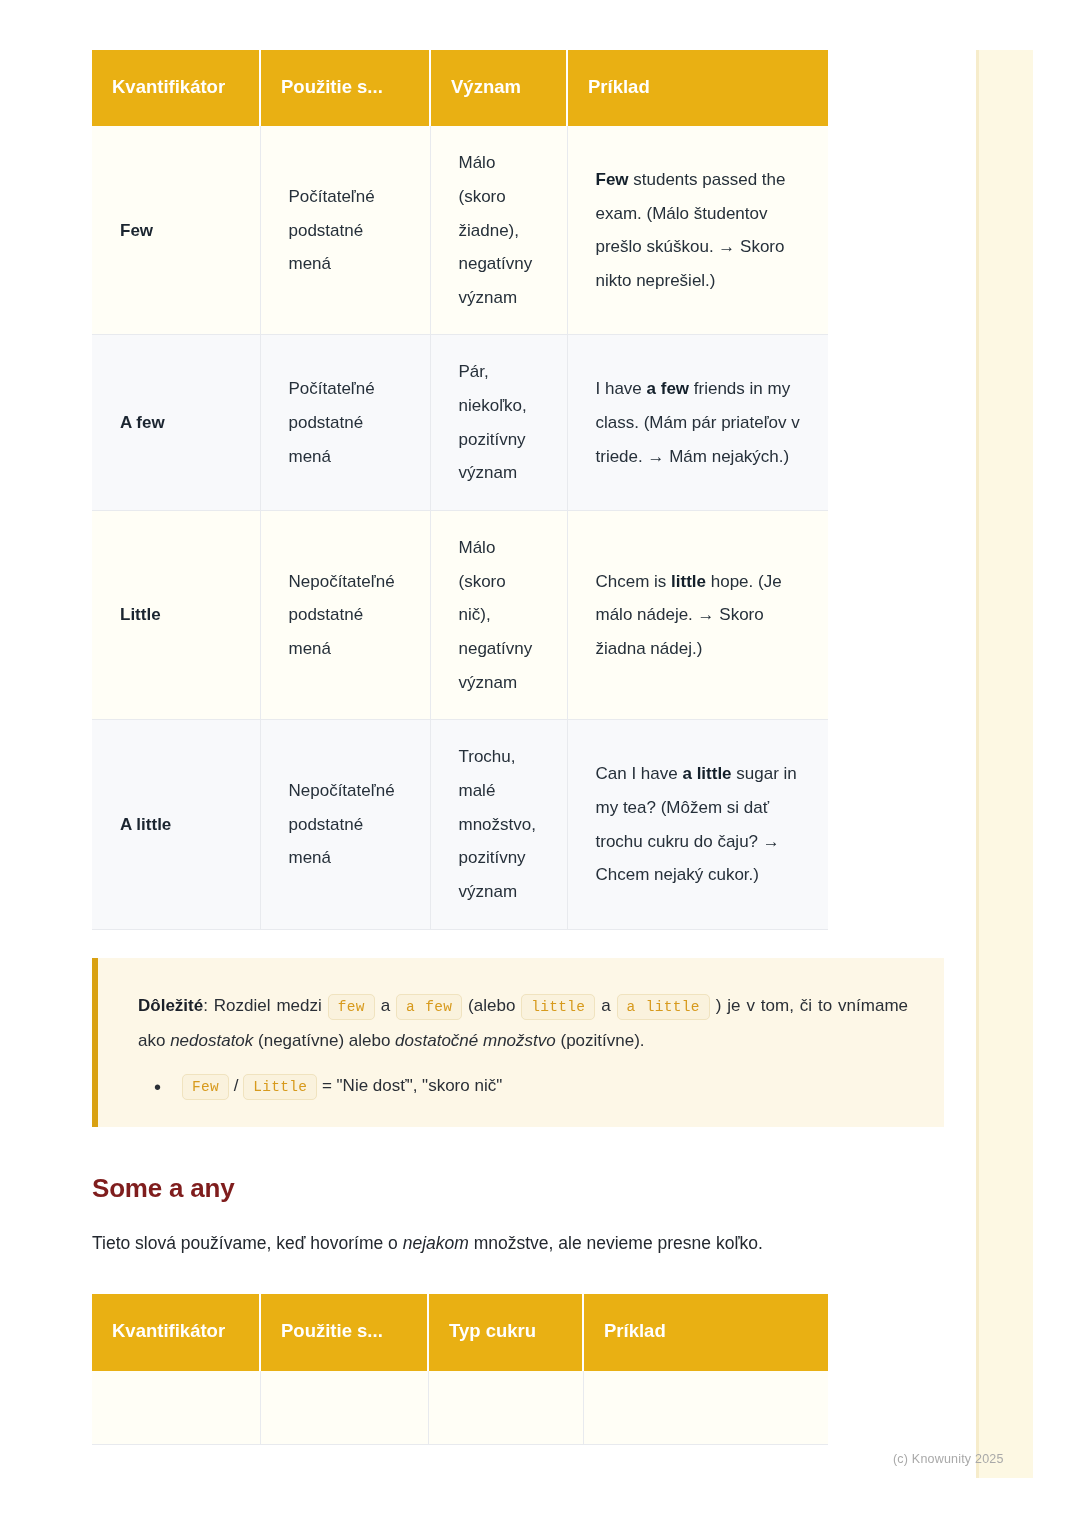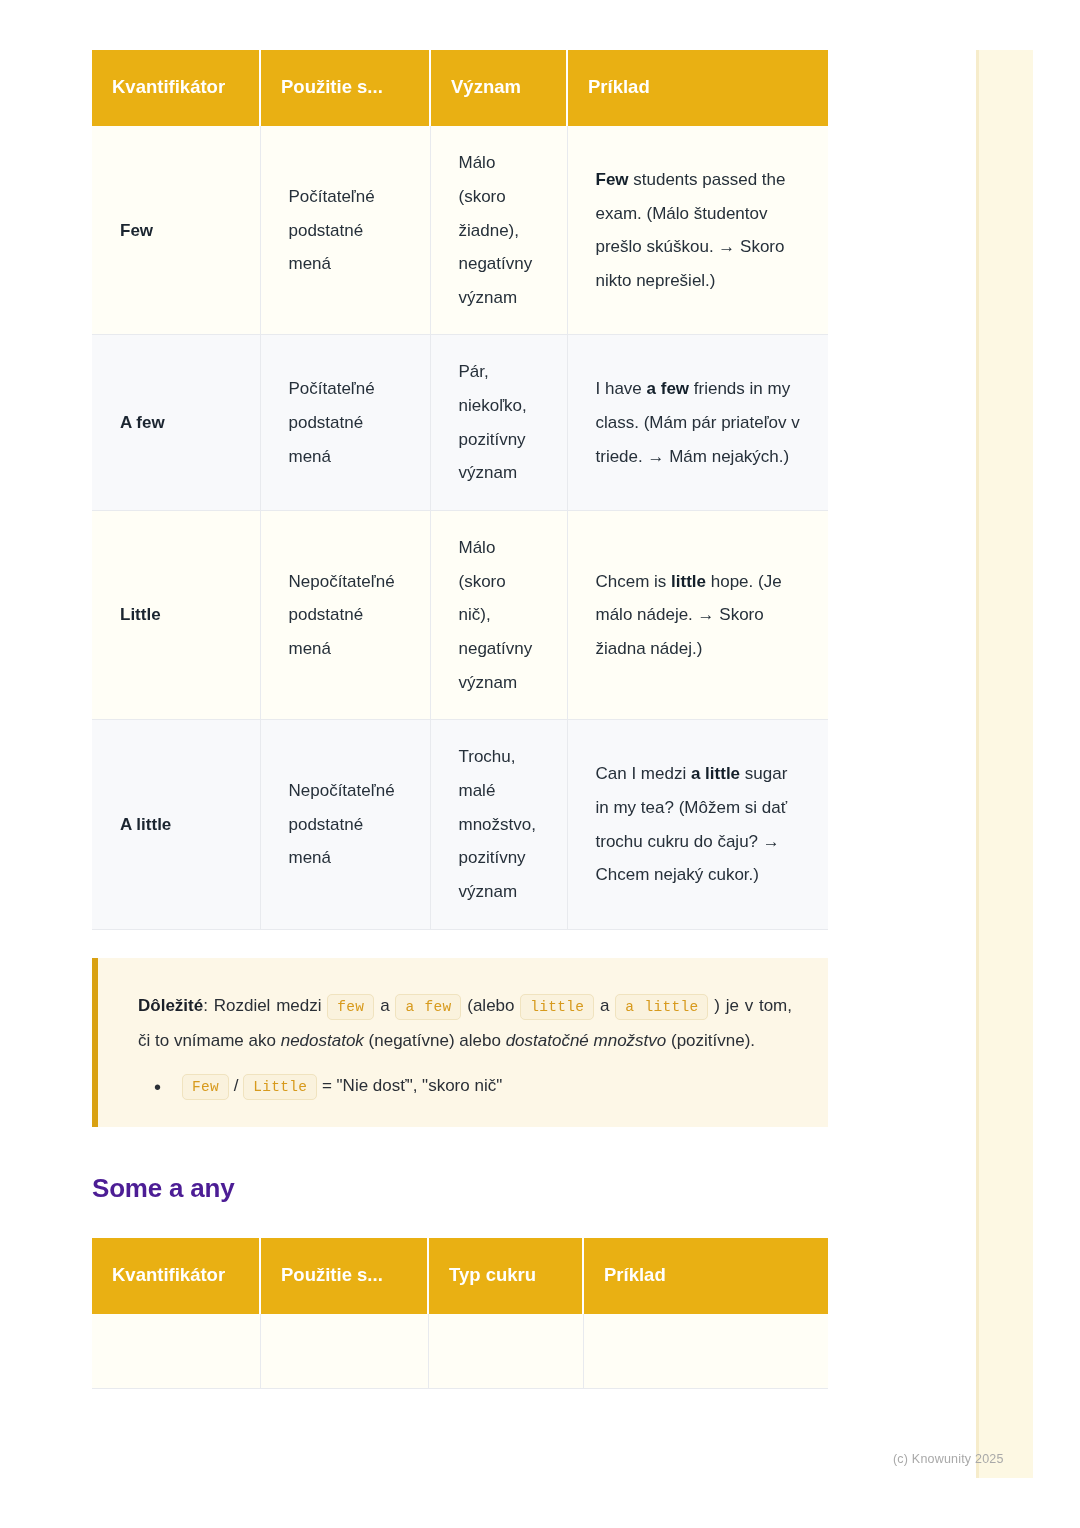--- a/index.html
+++ b/index.html
@@ -94,21 +94,21 @@
   .t2 col.c2 { width: 168px; }
   .t2 col.c3 { width: 155px; }
   .t2 col.c4 { width: 245px; }
 
   
   .callout {
     margin-top: 28px;
     background: #fdf7e7;
     border-left: 6px solid #d9a112;
     padding: 30px 36px 28px 40px;
-    width: 736px;
+    width: 852px;
   }
   .callout p.lead {
     font-size: 17px;
     color: #2a2f36;
     line-height: 2.07;
     text-align: justify;
     text-justify: inter-word;
   }
   .callout p.lead b { font-weight: bold; color: #1b2029; }
   .callout em { font-style: italic; }
@@ -145,21 +145,21 @@
     padding: 4px 9px;
     white-space: pre;
     letter-spacing: 0.3px;
   }
 
   
   h2.section-title {
     margin-top: 46px;
     font-size: 26px;
     font-weight: bold;
-    color: #4c1d95;
+    color: #7f1d1d;
     letter-spacing: -0.2px;
   }
 
   p.body-text {
     margin-top: 22px;
     font-size: 17.5px;
     color: #23282f;
     line-height: 1.95;
     width: 736px;
   }
@@ -217,35 +217,36 @@
         <tr class="row-odd">
           <td class="c-quant">Little</td>
           <td>Nepočítateľné podstatné mená</td>
           <td>Málo (skoro nič), negatívny význam</td>
           <td><span>Chcem is </span><b>little</b><span> hope. (Je málo nádeje. → Skoro žiadna nádej.)</span></td>
         </tr>
         <tr class="row-even">
           <td class="c-quant">A little</td>
           <td>Nepočítateľné podstatné mená</td>
           <td>Trochu, malé množstvo, pozitívny význam</td>
-          <td><span>Can I medzi </span><b>a little</b><span> sugar in my tea? (Môžem si dať trochu cukru do čaju? → Chcem nejaký cukor.)</span></td>
+          <td><span>Can I have </span><b>a little</b><span> sugar in my tea? (Môžem si dať trochu cukru do čaju? → Chcem nejaký cukor.)</span></td>
         </tr>
       </tbody>
     </table>
 
     <div class="callout">
       <p class="lead"><b>Dôležité</b><span>: </span><span>Rozdiel medzi </span><code class="chip">few</code><span> a </span><code class="chip">a few</code><span> (alebo </span><code class="chip">little</code><span> a </span><code class="chip">a little</code><span> ) je v tom, či to vnímame ako </span><em>nedostatok</em><span> (negatívne) alebo </span><em>dostatočné množstvo</em><span> (pozitívne).</span></p>
 
       <ul>
         <li><code class="chip">Few</code><span> / </span><code class="chip">Little</code><span> = "Nie dosť", "skoro nič"</span></li>
       </ul>
     </div>
 
     <h2 class="section-title">Some a any</h2>
 
+    <p class="body-text"><span>Tieto slová používame, keď hovoríme o </span><em>nejakom</em><span> množstve, ale nevieme presne koľko.</span></p>
 
     <div class="table2-wrap">
       <table class="qtable t2">
         <colgroup>
           <col class="c1">
             <col class="c2">
             <col class="c3">
             <col class="c4">
         </colgroup>
         <thead>

